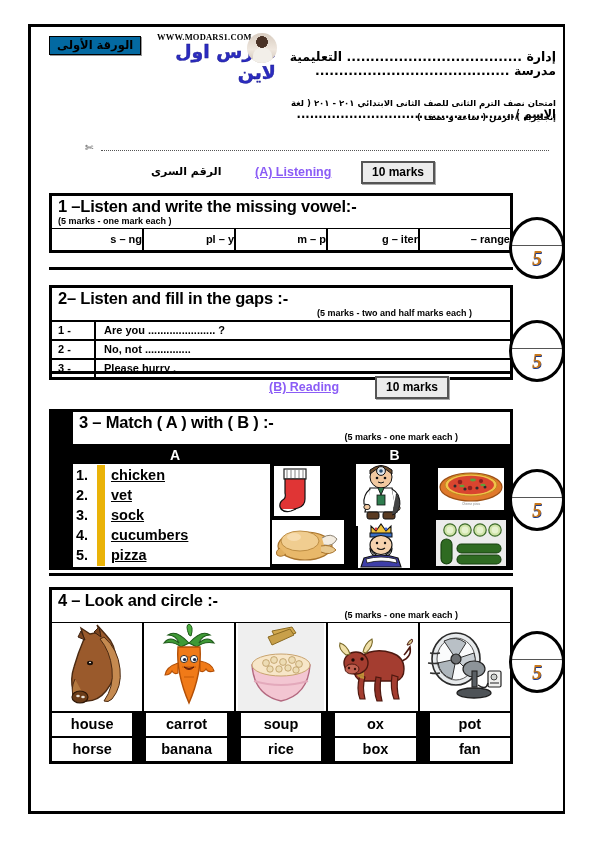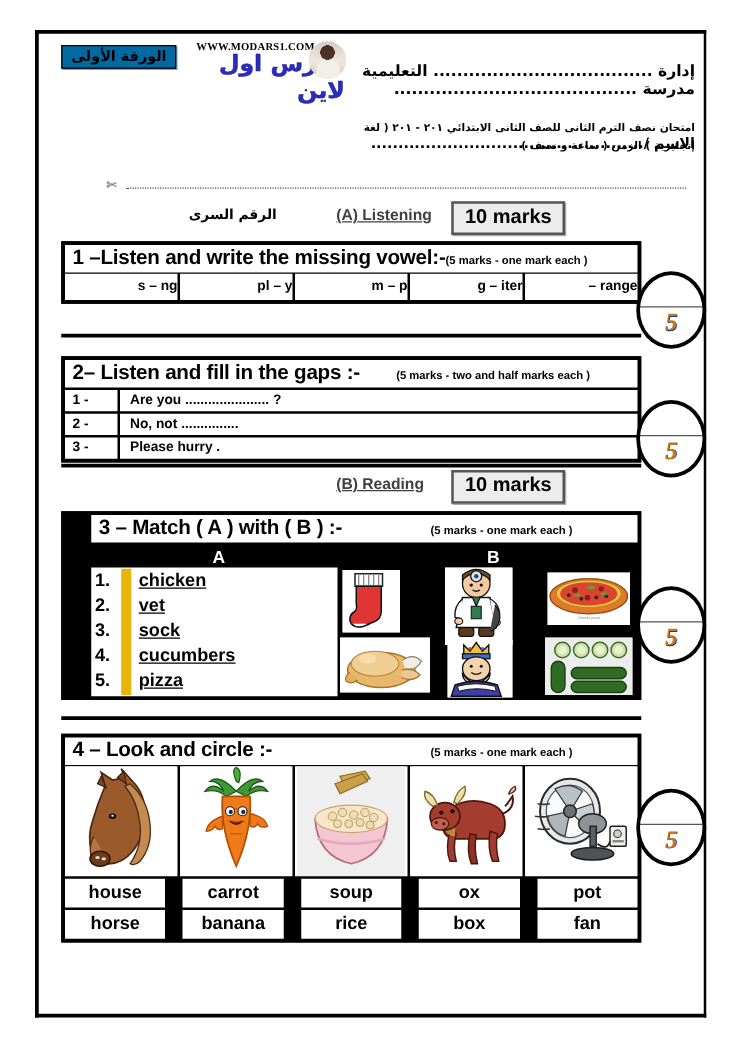--- a/index.html
+++ b/index.html
@@ -104,50 +104,51 @@
 
   
   .sec-row { position: absolute; left: 0; width: 537px; height: 22px; }
   .secret-no {
     position: absolute; left: 120px; top: 2px;
     direction: rtl;
     font-family: "DejaVu Sans", sans-serif;
     font-size: 11px; font-weight: bold; color: #000;
   }
   .sec-title {
-    position: absolute; left: 238px; top: 2px;
-    font-size: 12.5px; font-weight: bold; color: #404040;
+    position: absolute; left: 224px; top: 2px;
+    font-size: 12.5px; font-weight: bold; color: #8b5cf6;
     text-decoration: underline;
     font-family: "Liberation Sans", sans-serif;
   }
   .marks-box {
     position: absolute; left: 330px; top: -2px;
     border: 2px solid #555;
     background: #ececec;
     padding: 2px 9px 3px 9px;
-    font-size: 16px; font-weight: bold; color: #000;
+    font-size: 12px; font-weight: bold; color: #000;
     box-shadow: 1px 1px 0 #aaa;
   }
   .marks-box span { display: block; }
 
   .hr-thick {
     position: absolute; left: 18px; width: 464px; height: 3px; background: #000;
   }
 
   
   .qblock {
     position: absolute; left: 18px; width: 464px;
     background: #000;
     border: 2px solid #000;
   }
   .qhead {
     background: #fff;
     display: flex; align-items: baseline;
     padding: 1px 4px 2px 6px;
     margin: 1px;
+    flex-direction: column;
   }
   .qhead .qtitle {
     font-size: 16.5px; font-weight: bold; color: #000; white-space: nowrap;
     letter-spacing: -0.2px;
   }
   .qhead .qmarks {
     font-size: 9px; font-weight: bold; color: #000; white-space: nowrap;
   }
   .qhead .qmarks.pushed { margin-left: auto; padding-right: 34px; }
   .qhead .qmarks.pushed2 { margin-left: auto; padding-right: 48px; }
@@ -302,21 +303,21 @@
       </div>
     </div>
 
     <div class="score-circle" style="left:478px; top:293px;">
       <div class="bar"></div>
       <div class="val">5</div>
     </div>
 
     <div class="hr-thick" style="top:344px;"></div>
 
-    <div class="sec-row" style="top:351px;">
+    <div class="sec-row" style="top:351px;margin-left:14px;">
       <div class="sec-title">(B) Reading</div>
       <div class="marks-box">
         <span>10 marks</span>
       </div>
     </div>
 
     <div class="qblock" style="top:382px;padding-left:21px;">
       <div class="qhead">
         <span class="qtitle">3 – Match  ( A )   with  ( B ) :-</span>
         <span class="qmarks pushed2">(5 marks - one mark each )</span>

